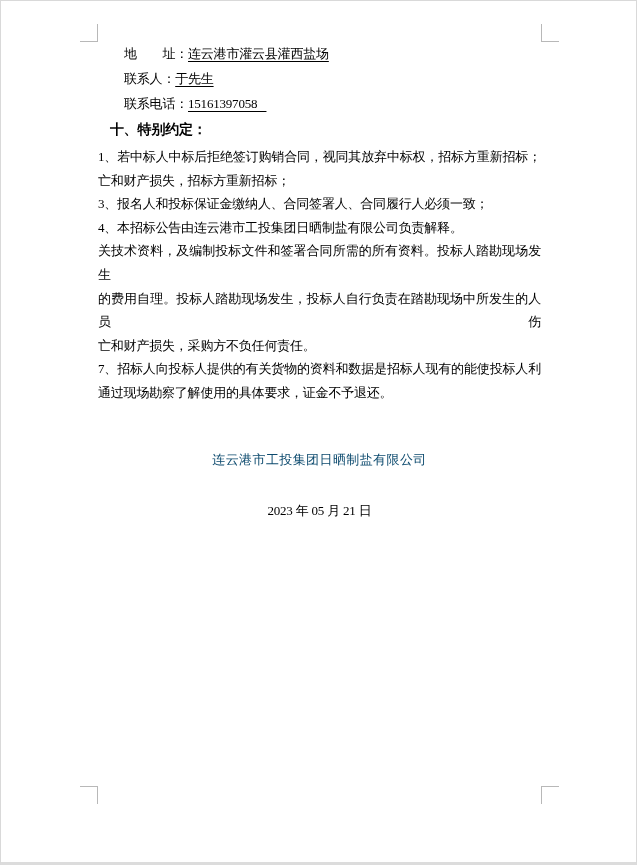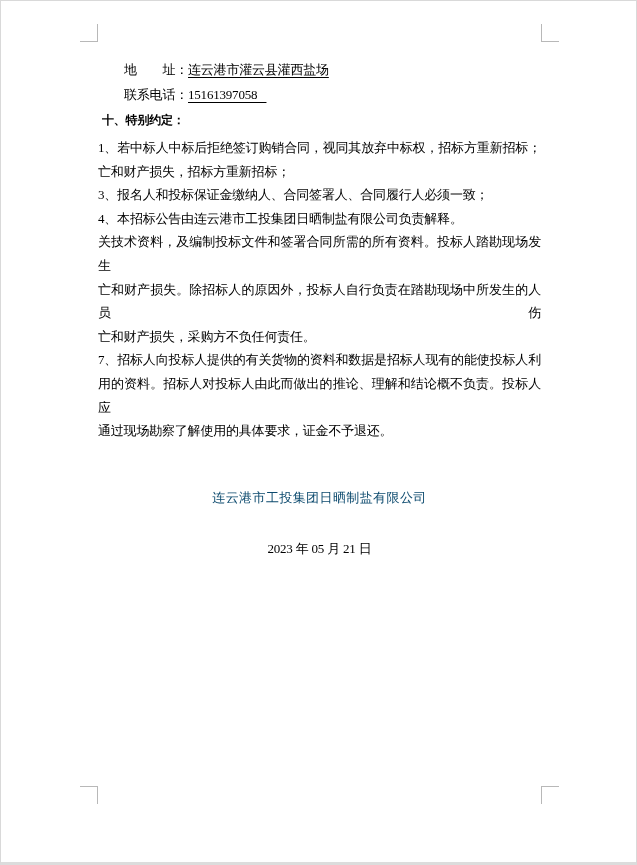--- a/index.html
+++ b/index.html
@@ -27,31 +27,31 @@
     height: 18px;
   }
   .crop-mark.tl { left: 79px;  top: 23px;  border-right: 1px solid var(--crop-mark); border-bottom: 1px solid var(--crop-mark); }
   .crop-mark.tr { left: 540px; top: 23px;  border-left: 1px solid var(--crop-mark);  border-bottom: 1px solid var(--crop-mark); }
   .crop-mark.bl { left: 79px;  top: 785px; border-right: 1px solid var(--crop-mark); border-top: 1px solid var(--crop-mark); }
   .crop-mark.br { left: 540px; top: 785px; border-left: 1px solid var(--crop-mark);  border-top: 1px solid var(--crop-mark); }
 
   .content {
     position: absolute;
     left: 97px;
-    top: 56px;
+    top: 40px;
     width: 443px;
     font-size: 13px;
     letter-spacing: -0.2px;
     line-height: 25px;
   }
   .contact-line { padding-left: 26px; white-space: nowrap; }
   .c-value { text-decoration: underline; text-underline-offset: 3px; }
   .section-title {
-    margin: 1px 0 3px 4px;
-    font-size: 12px;
+    margin: 1px 0 3px 12px;
+    font-size: 14px;
     font-weight: bold;
     line-height: 25px;
   }
   .clause-line {
     line-height: 23.6px;
     white-space: nowrap;
     overflow: hidden;
   }
   .clause-line.fill {
     white-space: normal;
@@ -74,31 +74,31 @@
 
 <div class="page">
   <div class="crop-mark tl"></div>
   <div class="crop-mark tr"></div>
   <div class="crop-mark bl"></div>
   <div class="crop-mark br"></div>
 
   <div class="content">
     <div id="contact-block">
         <div class="contact-line"><span class="c-label">地　　址：</span><span class="c-value">连云港市灌云县灌西盐场</span></div>
+        <div class="contact-line"><span class="c-label">联系人：</span><span class="c-value">于先生</span></div>
         <div class="contact-line"><span class="c-label">联系电话：</span><span class="c-value">15161397058&nbsp;&nbsp;&nbsp;</span></div>
       </div>
     <div class="section-title">十、特别约定：</div>
     <div id="clauses">
         <div class="clause-line fill">1、若中标人中标后拒绝签订购销合同，视同其放弃中标权，招标方重新招标；</div>
         <div class="clause-line">亡和财产损失，招标方重新招标；</div>
         <div class="clause-line">3、报名人和投标保证金缴纳人、合同签署人、合同履行人必须一致；</div>
         <div class="clause-line">4、本招标公告由连云港市工投集团日晒制盐有限公司负责解释。</div>
         <div class="clause-line fill">关技术资料，及编制投标文件和签署合同所需的所有资料。投标人踏勘现场发生</div>
-        <div class="clause-line fill">亡和财产损失。除招标人的原因外，投标人自行负责在踏勘现场中所发生的人员伤</div>
+        <div class="clause-line fill">的费用自理。投标人踏勘现场发生，投标人自行负责在踏勘现场中所发生的人员伤</div>
         <div class="clause-line">亡和财产损失，采购方不负任何责任。</div>
         <div class="clause-line fill">7、招标人向投标人提供的有关货物的资料和数据是招标人现有的能使投标人利</div>
-        <div class="clause-line fill">用的资料。招标人对投标人由此而做出的推论、理解和结论概不负责。投标人应</div>
         <div class="clause-line">通过现场勘察了解使用的具体要求，证金不予退还。</div>
       </div>
     <div class="signature">连云港市工投集团日晒制盐有限公司</div>
     <div class="doc-date">2023 年 05 月 21 日</div>
   </div>
 </div>
 
 </body></html>

